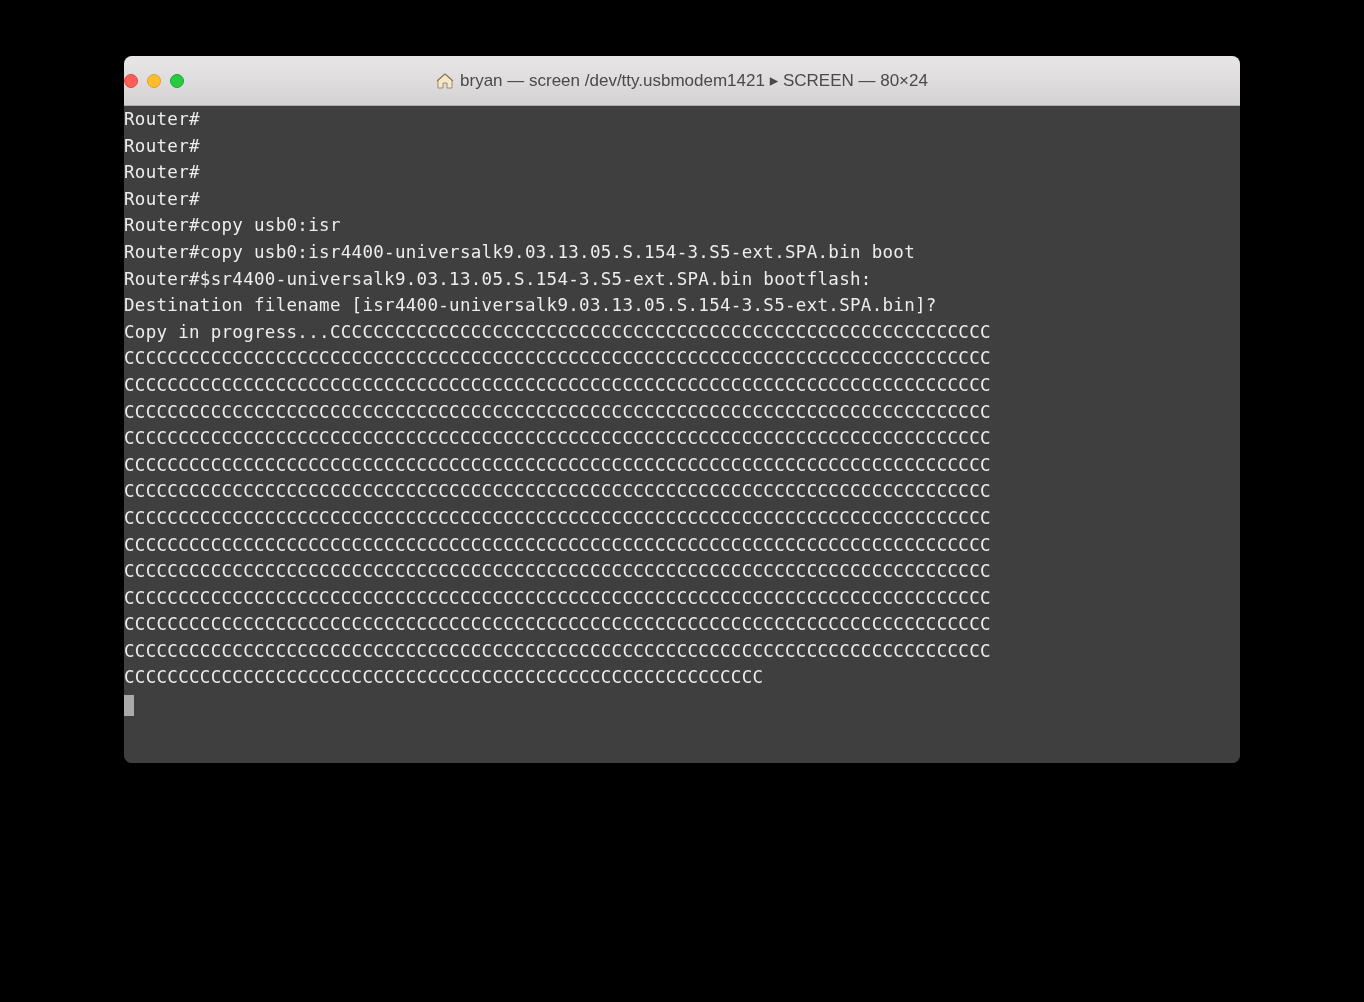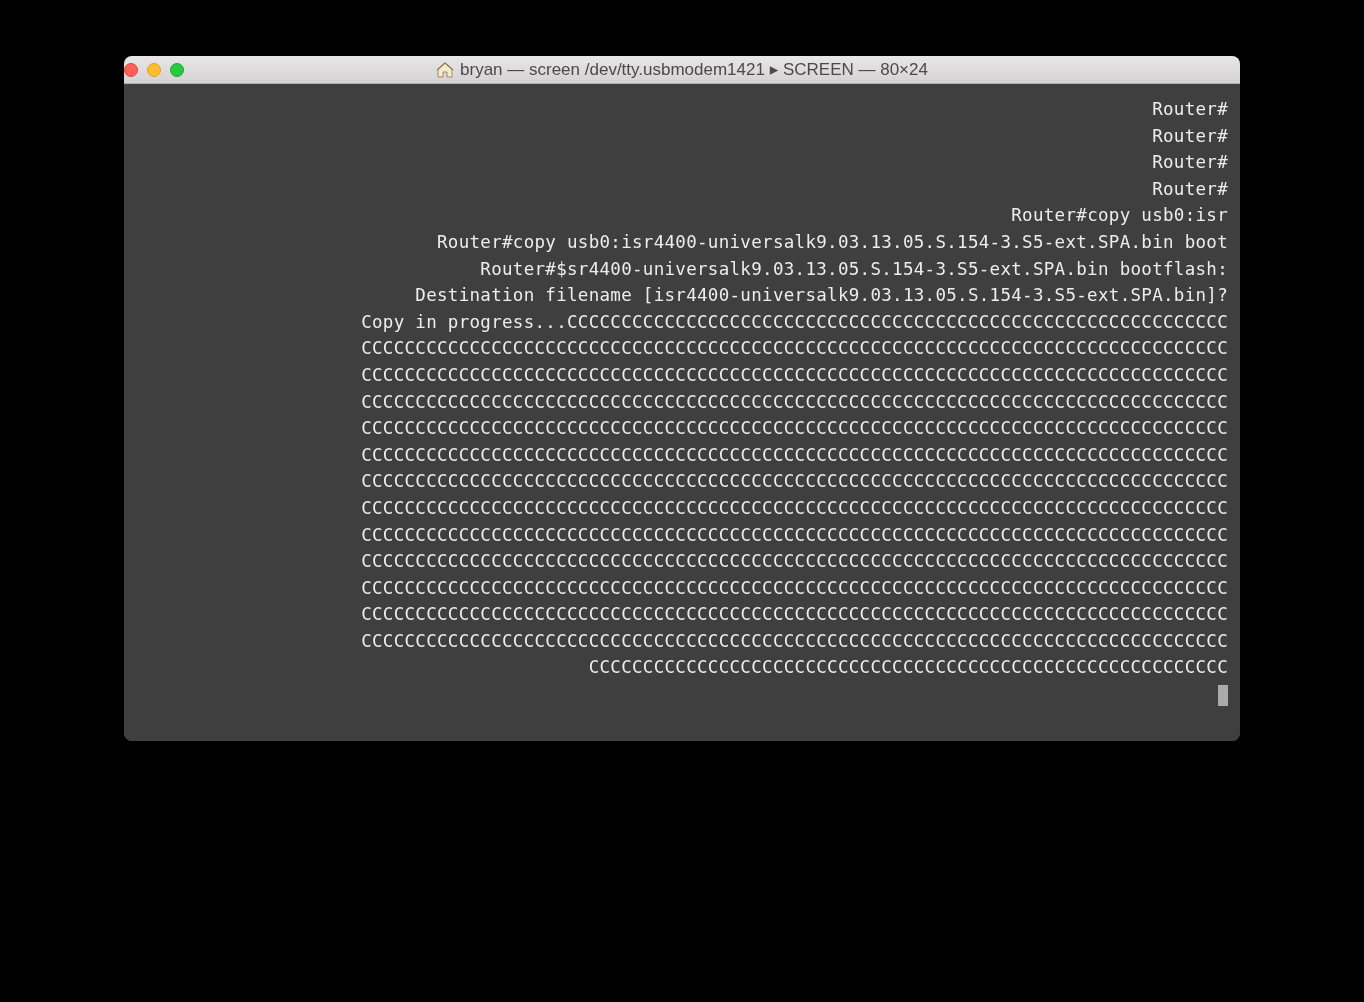--- a/index.html
+++ b/index.html
@@ -21,21 +21,21 @@
     .window {
       width: 1116px;
       margin-top: 56px;
       background: #403f3f;
       border-radius: 8px;
       box-shadow: 0 20px 60px rgba(0,0,0,0.6);
       overflow: hidden;
     }
     
     .titlebar {
-      height: 28px;
+      height: 50px;
       background: linear-gradient(to bottom, #e8e6e6, #d4d2d2);
       border-bottom: 1px solid #b0aeae;
       display: flex;
       align-items: center;
       padding: 0 0;
       position: relative;
     }
     
     .traffic-lights {
       display: flex;
@@ -71,30 +71,29 @@
     }
     
     .title-text {
       color: #4a4a4a;
       font-size: 17px;
       font-weight: 400;
     }
     
     .terminal-body {
       background: #403f3f;
-      padding: 12px;
+      padding: 0;
       font-family: "SF Mono", Menlo, Monaco, Consolas, monospace;
       font-size: 17.5px;
       line-height: 1.52;
       color: #ededed;
       min-height: 657px;
       white-space: pre;
       overflow: hidden;
       letter-spacing: 0.3px;
-      text-align: right;
     }
     
     .terminal-line {
       display: block;
     }
     
     .cursor {
       display: inline-block;
       width: 10px;
       height: 21px;

